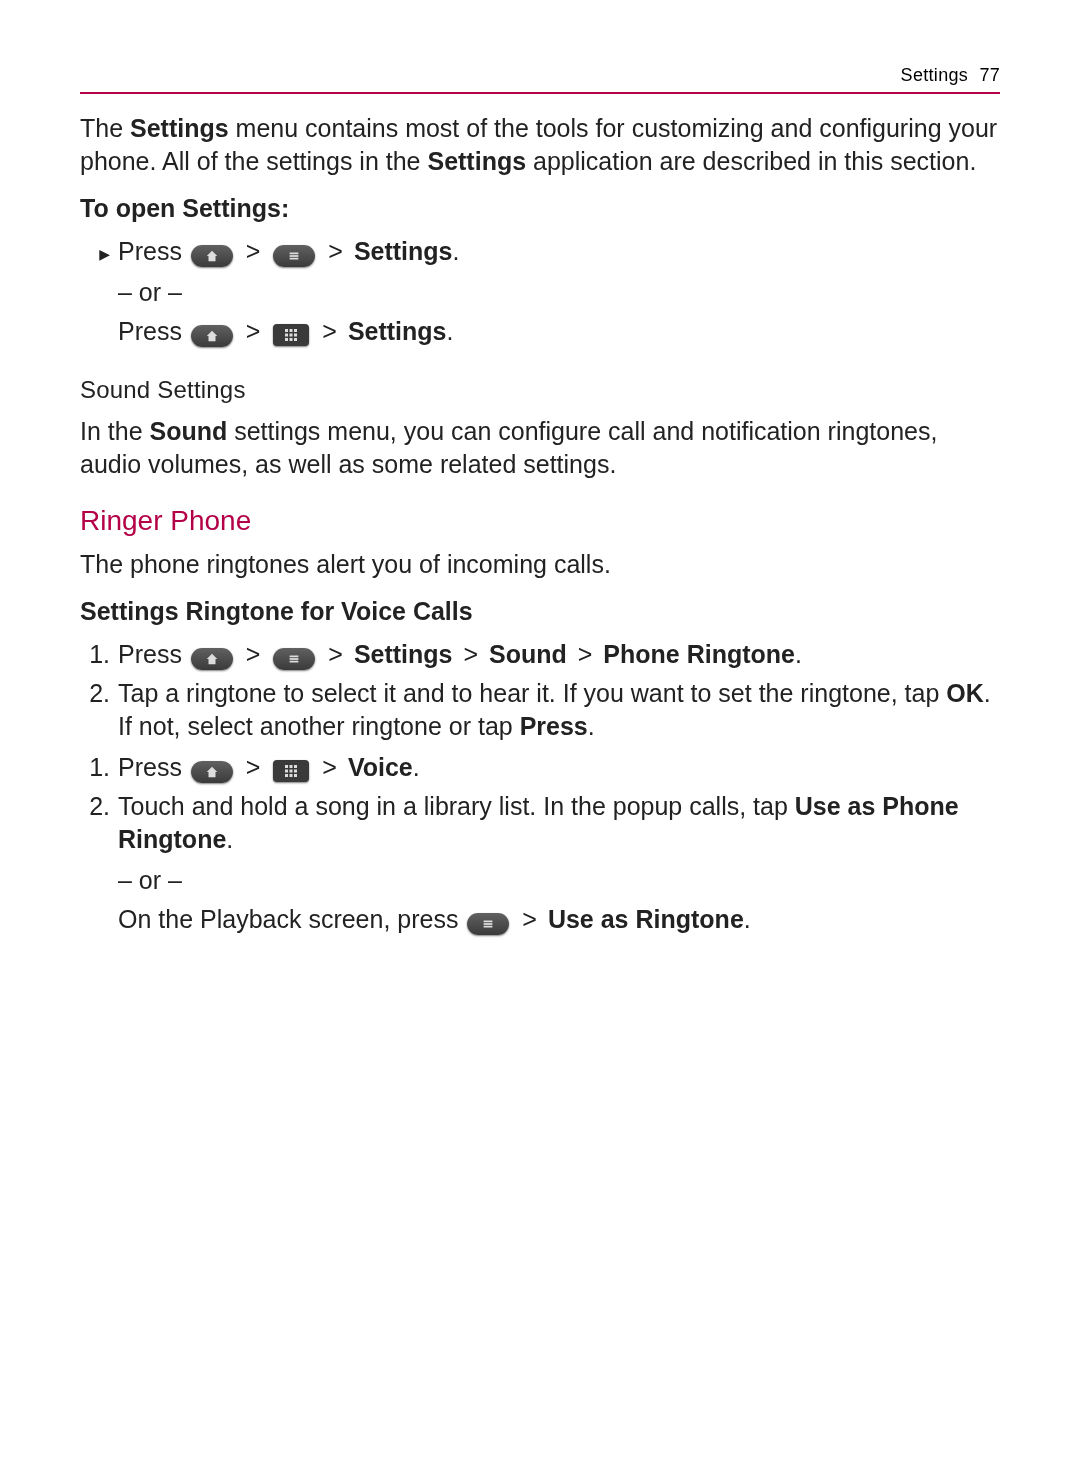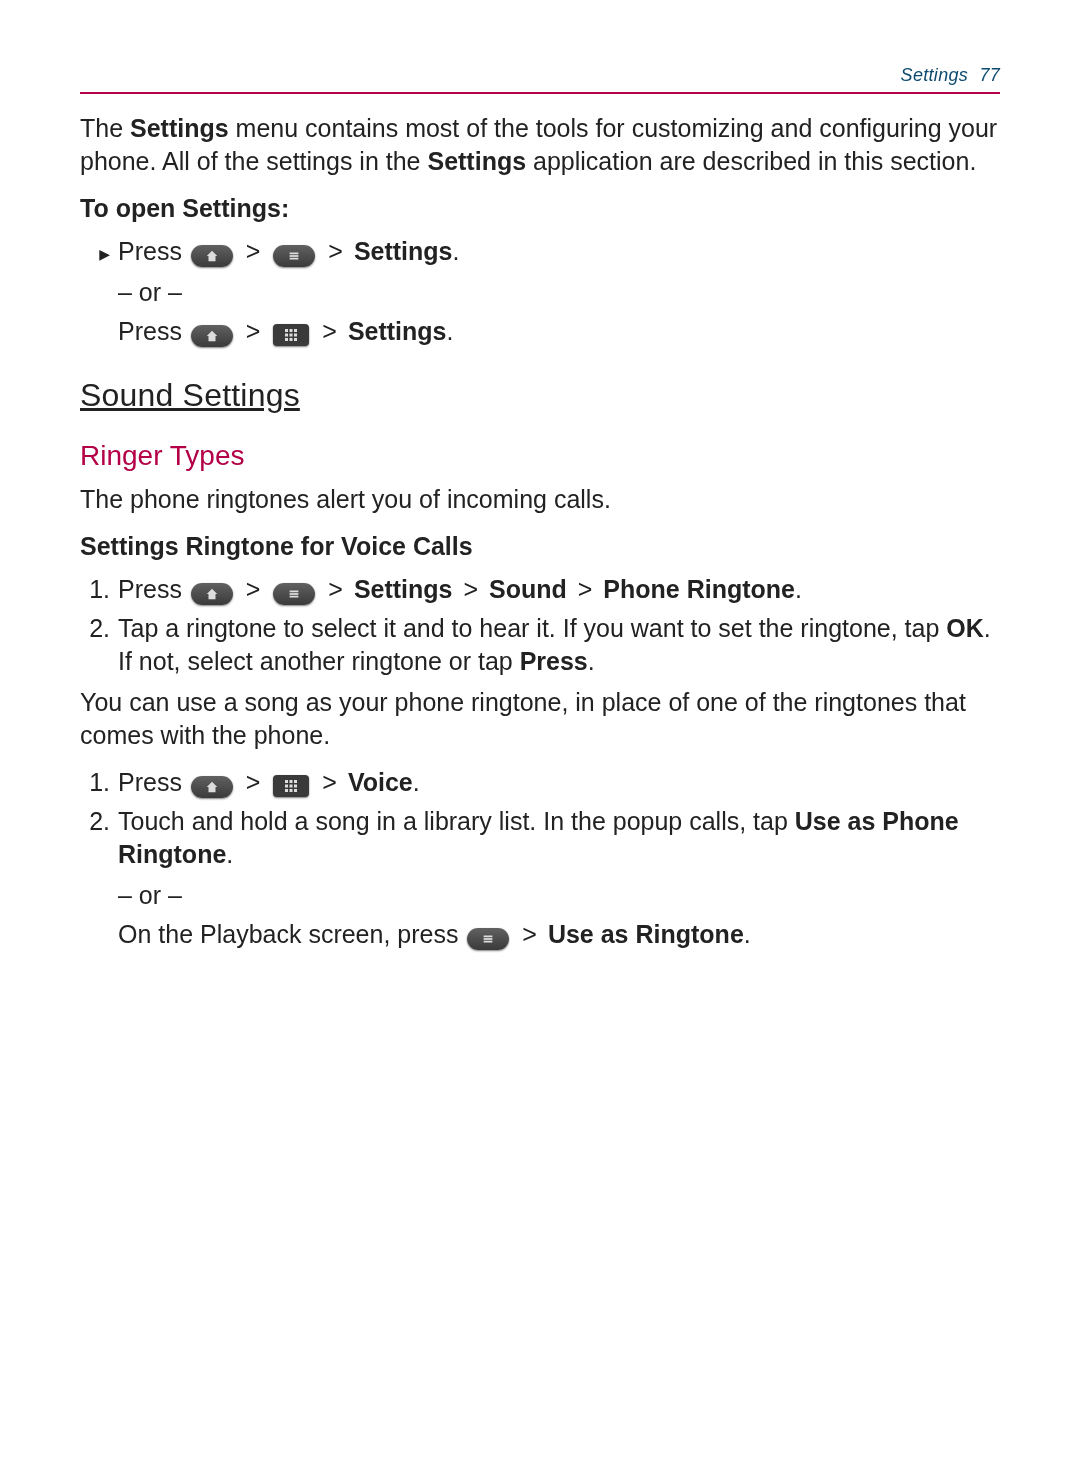--- a/index.html
+++ b/index.html
@@ -15,46 +15,44 @@
     font-family: "Helvetica Neue", Helvetica, Arial, sans-serif;
     color: #222;
     font-size: 25px;
     line-height: 1.32;
   }
   
   .runhead {
     text-align: right;
     font-size: 18px;
     letter-spacing: 0.3px;
-    color: #0c4a6e;
+    color: #000000;
     margin-bottom: 4px;
     margin-top: 4px;
-    font-style: italic;
   }
   .runhead .pg {
     margin-left: 6px;
   }
   .rule {
     border: none;
     border-top: 2px solid #b30047;
     margin: 0 0 18px 0;
   }
   p {
     margin: 0 0 14px 0;
   }
   .subhead {
     font-weight: 700;
     margin: 14px 0 10px 0;
   }
   .h1 {
-    font-size: 32px;
+    font-size: 24px;
     font-weight: 400;
     margin: 26px 0 10px 0;
     letter-spacing: 0.2px;
-    text-decoration: underline;
   }
   .h2 {
     font-size: 28px;
     color: #b30047;
     font-weight: 400;
     margin: 22px 0 8px 0;
   }
   .bold { font-weight: 700; }
   
   .olist, .blist {
@@ -179,22 +177,25 @@
             <rect x="11" y="11" width="3" height="3"></rect>
       </g>
         </svg>
     </span>
     <span class="gt">&gt;</span>
     <span class="bold">Settings</span>.
   </div>
 
   <div class="h1">Sound Settings</div>
 
-
-  <div class="h2">Ringer Types</div>
+  <p>
+    <span>In the </span><span class="bold">Sound</span><span> settings menu, you can configure call and notification ringtones, audio volumes, as well as some related settings.</span>
+  </p>
+
+  <div class="h2">Ringer Phone</div>
   <p>The phone ringtones alert you of incoming calls.</p>
 
   <div class="subhead">Settings Ringtone for Voice Calls</div>
 
   <ol class="olist">
     <li>
       <span class="marker">1.</span>
       <span class="li-body">
         <span>Press </span>
         <span class="key">
@@ -221,21 +222,20 @@
       </span>
     </li>
     <li>
       <span class="marker">2.</span>
       <span class="li-body">
         <span>Tap a ringtone to select it and to hear it. If you want to set the ringtone, tap </span><span class="bold">OK</span><span>. If not, select another ringtone or tap </span><span class="bold">Press</span><span>.</span>
       </span>
     </li>
   </ol>
 
-  <p>You can use a song as your phone ringtone, in place of one of the ringtones that comes with the phone.</p>
 
   <ol class="olist">
     <li>
       <span class="marker">1.</span>
       <span class="li-body">
         <span>Press </span>
         <span class="key">
           <svg width="14" height="14" viewBox="0 0 16 16">
               <path fill="#ddd" d="M8 2 L14 8 H12 V14 H4 V8 H2 Z"></path>
             </svg>

